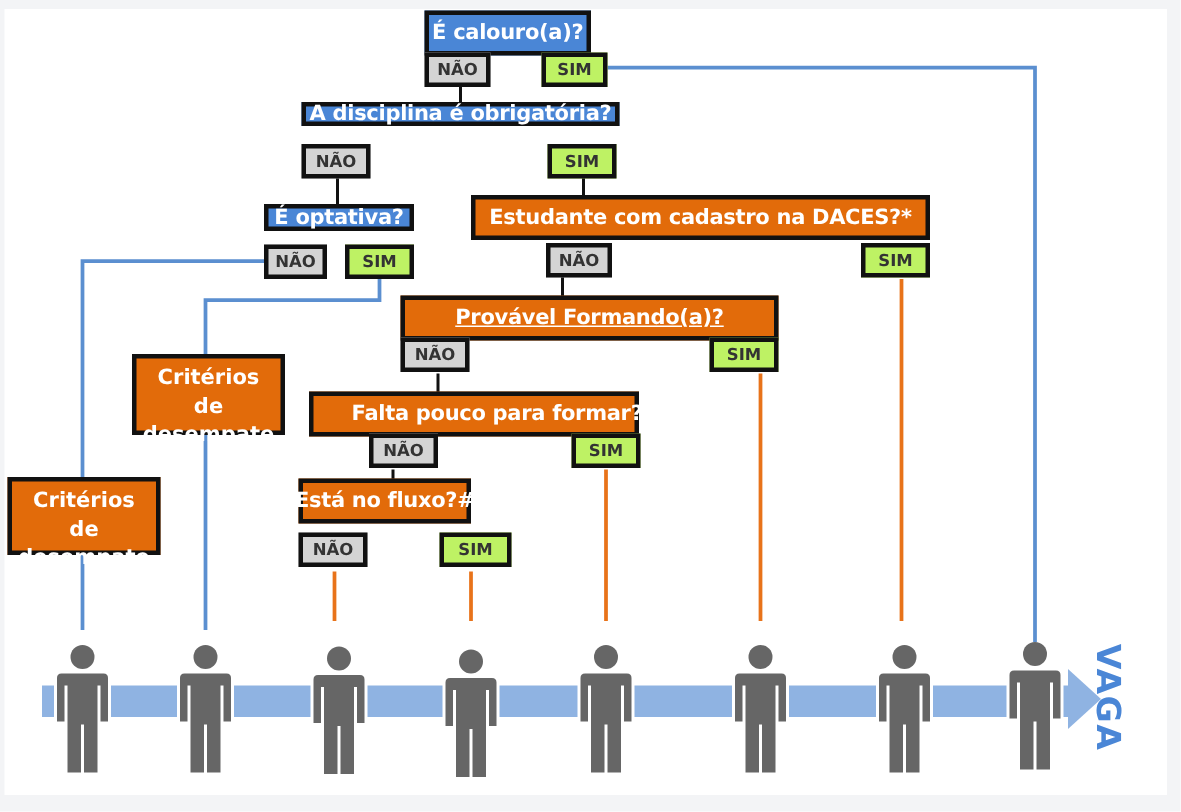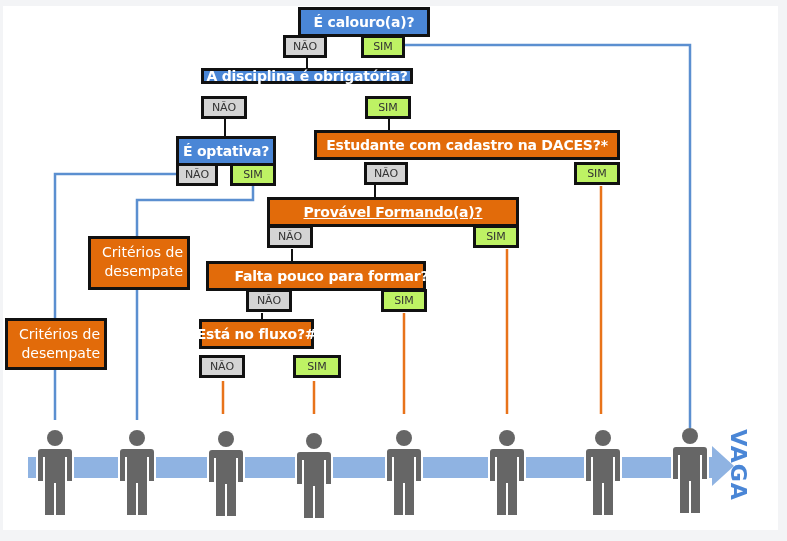--- a/index.html
+++ b/index.html
@@ -1,23 +1,23 @@
 <!DOCTYPE html>
 <html><head>
 <meta charset="utf-8">
 <style>
   html,body{margin:0;padding:0;}
   body{width:787px;height:541px;background:#f3f4f6;position:relative;overflow:hidden;font-family:"DejaVu Sans",sans-serif;}
   #canvas{position:absolute;left:3px;top:6px;width:775px;height:524px;background:#ffffff;}
   .q{position:absolute;box-sizing:border-box;border:3px solid #111;color:#fff;font-weight:bold;font-size:14px;display:flex;align-items:center;justify-content:center;white-space:nowrap;letter-spacing:-0.2px;}
   .q.blue{background:#4a86d6;}
   .q.orange{background:#e26b0a;}
-  .a{position:absolute;box-sizing:border-box;border:3px solid #111;background:#d4d4d4;color:#333;font-weight:normal;font-size:11px;display:flex;align-items:center;justify-content:center;height:23px;}
+  .a{position:absolute;box-sizing:border-box;border:3px solid #111;background:#d4d4d4;color:#333;font-weight:bold;font-size:11px;display:flex;align-items:center;justify-content:center;height:23px;}
   .a.sim{background:#bef264;}
-  .crit{position:absolute;box-sizing:border-box;border:3px solid #111;background:#e26b0a;color:#fff;font-weight:normal;font-size:14px;text-align:right;line-height:19px;padding:4px 4px;}
+  .crit{position:absolute;box-sizing:border-box;border:3px solid #111;background:#e26b0a;color:#fff;font-weight:bold;font-size:14px;text-align:center;line-height:19px;padding:4px 4px;}
   svg.lines{position:absolute;left:0;top:0;width:787px;height:541px;}
   .vaga{position:absolute;left:738px;top:465px;color:#4a86d6;font-weight:bold;font-size:22px;transform:translate(-50%,-50%) rotate(90deg);letter-spacing:1px;}
 </style>
 </head>
 <body>
 
 <div id="canvas"></div>
 
 <svg class="lines" xmlns="http://www.w3.org/2000/svg">
 
@@ -89,33 +89,33 @@
 
   <g stroke="#e8731a" stroke-width="2.5" fill="none">
     <line x1="601" y1="186" x2="601" y2="414"></line>
     <line x1="507" y1="249" x2="507" y2="414"></line>
     <line x1="404" y1="313" x2="404" y2="414"></line>
     <line x1="223" y1="381" x2="223" y2="414"></line>
     <line x1="314" y1="381" x2="314" y2="414"></line>
   </g>
 </svg>
 
-<div class="q blue" style="left:298px;top:7px;width:132px;height:30px;">
+<div class="q blue" style="left:283px;top:7px;width:111px;height:30px;">
   <span>É calouro(a)?</span>
 </div>
 <div class="a" style="left:283px;top:35px;width:44px;">NÃO</div>
 <div class="a sim" style="left:361px;top:35px;width:44px;">SIM</div>
 
 <div class="q blue" style="left:201px;top:68px;width:212px;height:16px;">
   <span>A disciplina é obrigatória?</span>
 </div>
 <div class="a" style="left:201px;top:96px;width:46px;">NÃO</div>
 <div class="a sim" style="left:365px;top:96px;width:46px;">SIM</div>
 
-<div class="q blue" style="left:176px;top:136px;width:100px;height:30px;">
+<div class="q blue" style="left:176px;top:136px;width:100px;height:18px;">
   <span>É optativa?</span>
 </div>
 <div class="a" style="left:176px;top:163px;width:42px;">NÃO</div>
 <div class="a sim" style="left:230px;top:163px;width:46px;">SIM</div>
 
 <div class="q orange" style="left:314px;top:130px;width:306px;height:30px;">
   <span>Estudante com cadastro na DACES?*</span>
 </div>
 <div class="a" style="left:364px;top:162px;width:44px;">NÃO</div>
 <div class="a sim" style="left:574px;top:162px;width:46px;">SIM</div>

